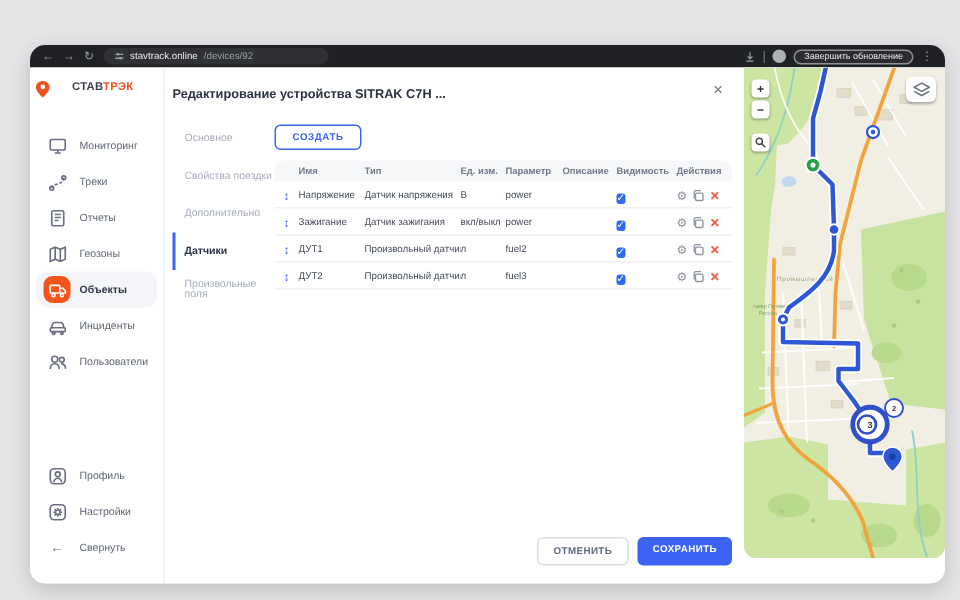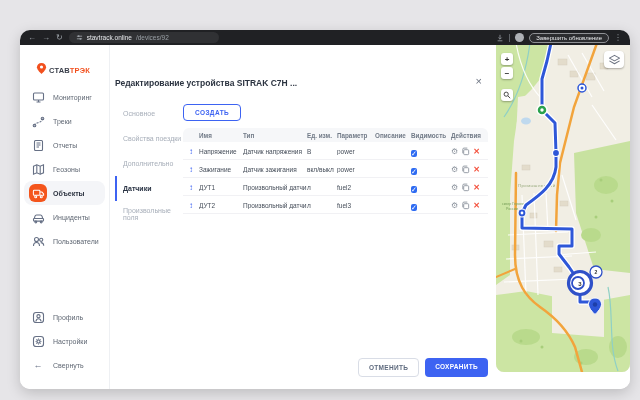--- a/index.html
+++ b/index.html
@@ -22,21 +22,21 @@
   .tb-sep { width:1px; height:8px; background:#5f6368; }
   .tb-avatar { width:9px; height:9px; border-radius:50%; background:#aeb1b6; }
   .tb-pill { border:1px solid #8f9195; border-radius:8px; color:#e8eaed; font-size:6px;
              padding:1px 6px; white-space:nowrap; background:#2b2c2f; }
 
   
   .app { position:relative; display:flex; height:344px; background:#fff; }
 
   
   .sidebar { width:90px; flex:none; border-right:1px solid #eef0f3; display:flex; flex-direction:column; padding-top:8px; }
-  .logo { display:flex; align-items:flex-end; gap:2px; padding-left:16px; height:22px; }
+  .logo { display:flex; align-items:flex-start; gap:14px; padding-left:3px; height:22px; }
   .logo-text { font-size:7.5px; font-weight:bold; letter-spacing:.2px; }
   .logo-dark { color:#3a3f4a; } .logo-orange { color:#F2501E; }
   .nav { margin-top:10px; }
   .nav-item { height:24px; display:flex; align-items:center; gap:6px; margin:0 4px; padding-left:5px; border-radius:8px; cursor:pointer; }
   .nav-item .ibox { width:18px; height:18px; flex:none; display:flex; align-items:center; justify-content:center; border-radius:6px; }
   .nav-item .lbl { font-size:7px; color:#5f6773; white-space:nowrap; }
   .nav-item.active { background:#f4f5f8; }
   .nav-item.active .ibox { background:#F4551C; }
   .nav-item.active .lbl { color:#2c3340; font-weight:bold; }
   .side-footer { margin-top:auto; padding-bottom:12px; }
@@ -233,21 +233,21 @@
           </span>
           <span class="lbl">Настройки</span>
         </div>
         <div class="nav-item">
           <span class="ibox" style="color:#667085;font-size:9px;">←</span>
           <span class="lbl">Свернуть</span>
         </div>
       </div>
     </aside>
 
-    <main class="main" style="margin-right:134px;margin-top:21px;">
+    <main class="main" style="margin-right:134px;">
       <div class="modal-title">Редактирование устройства SITRAK C7H ...</div>
       <div class="modal-close">×</div>
 
       <div class="modal-body">
         <div class="tabs">
           <div class="tab">Основное</div>
           <div class="tab">Свойства поездки</div>
           <div class="tab">Дополнительно</div>
           <div class="tab active">Датчики</div>
           <div class="tab">Произвольные поля</div>

